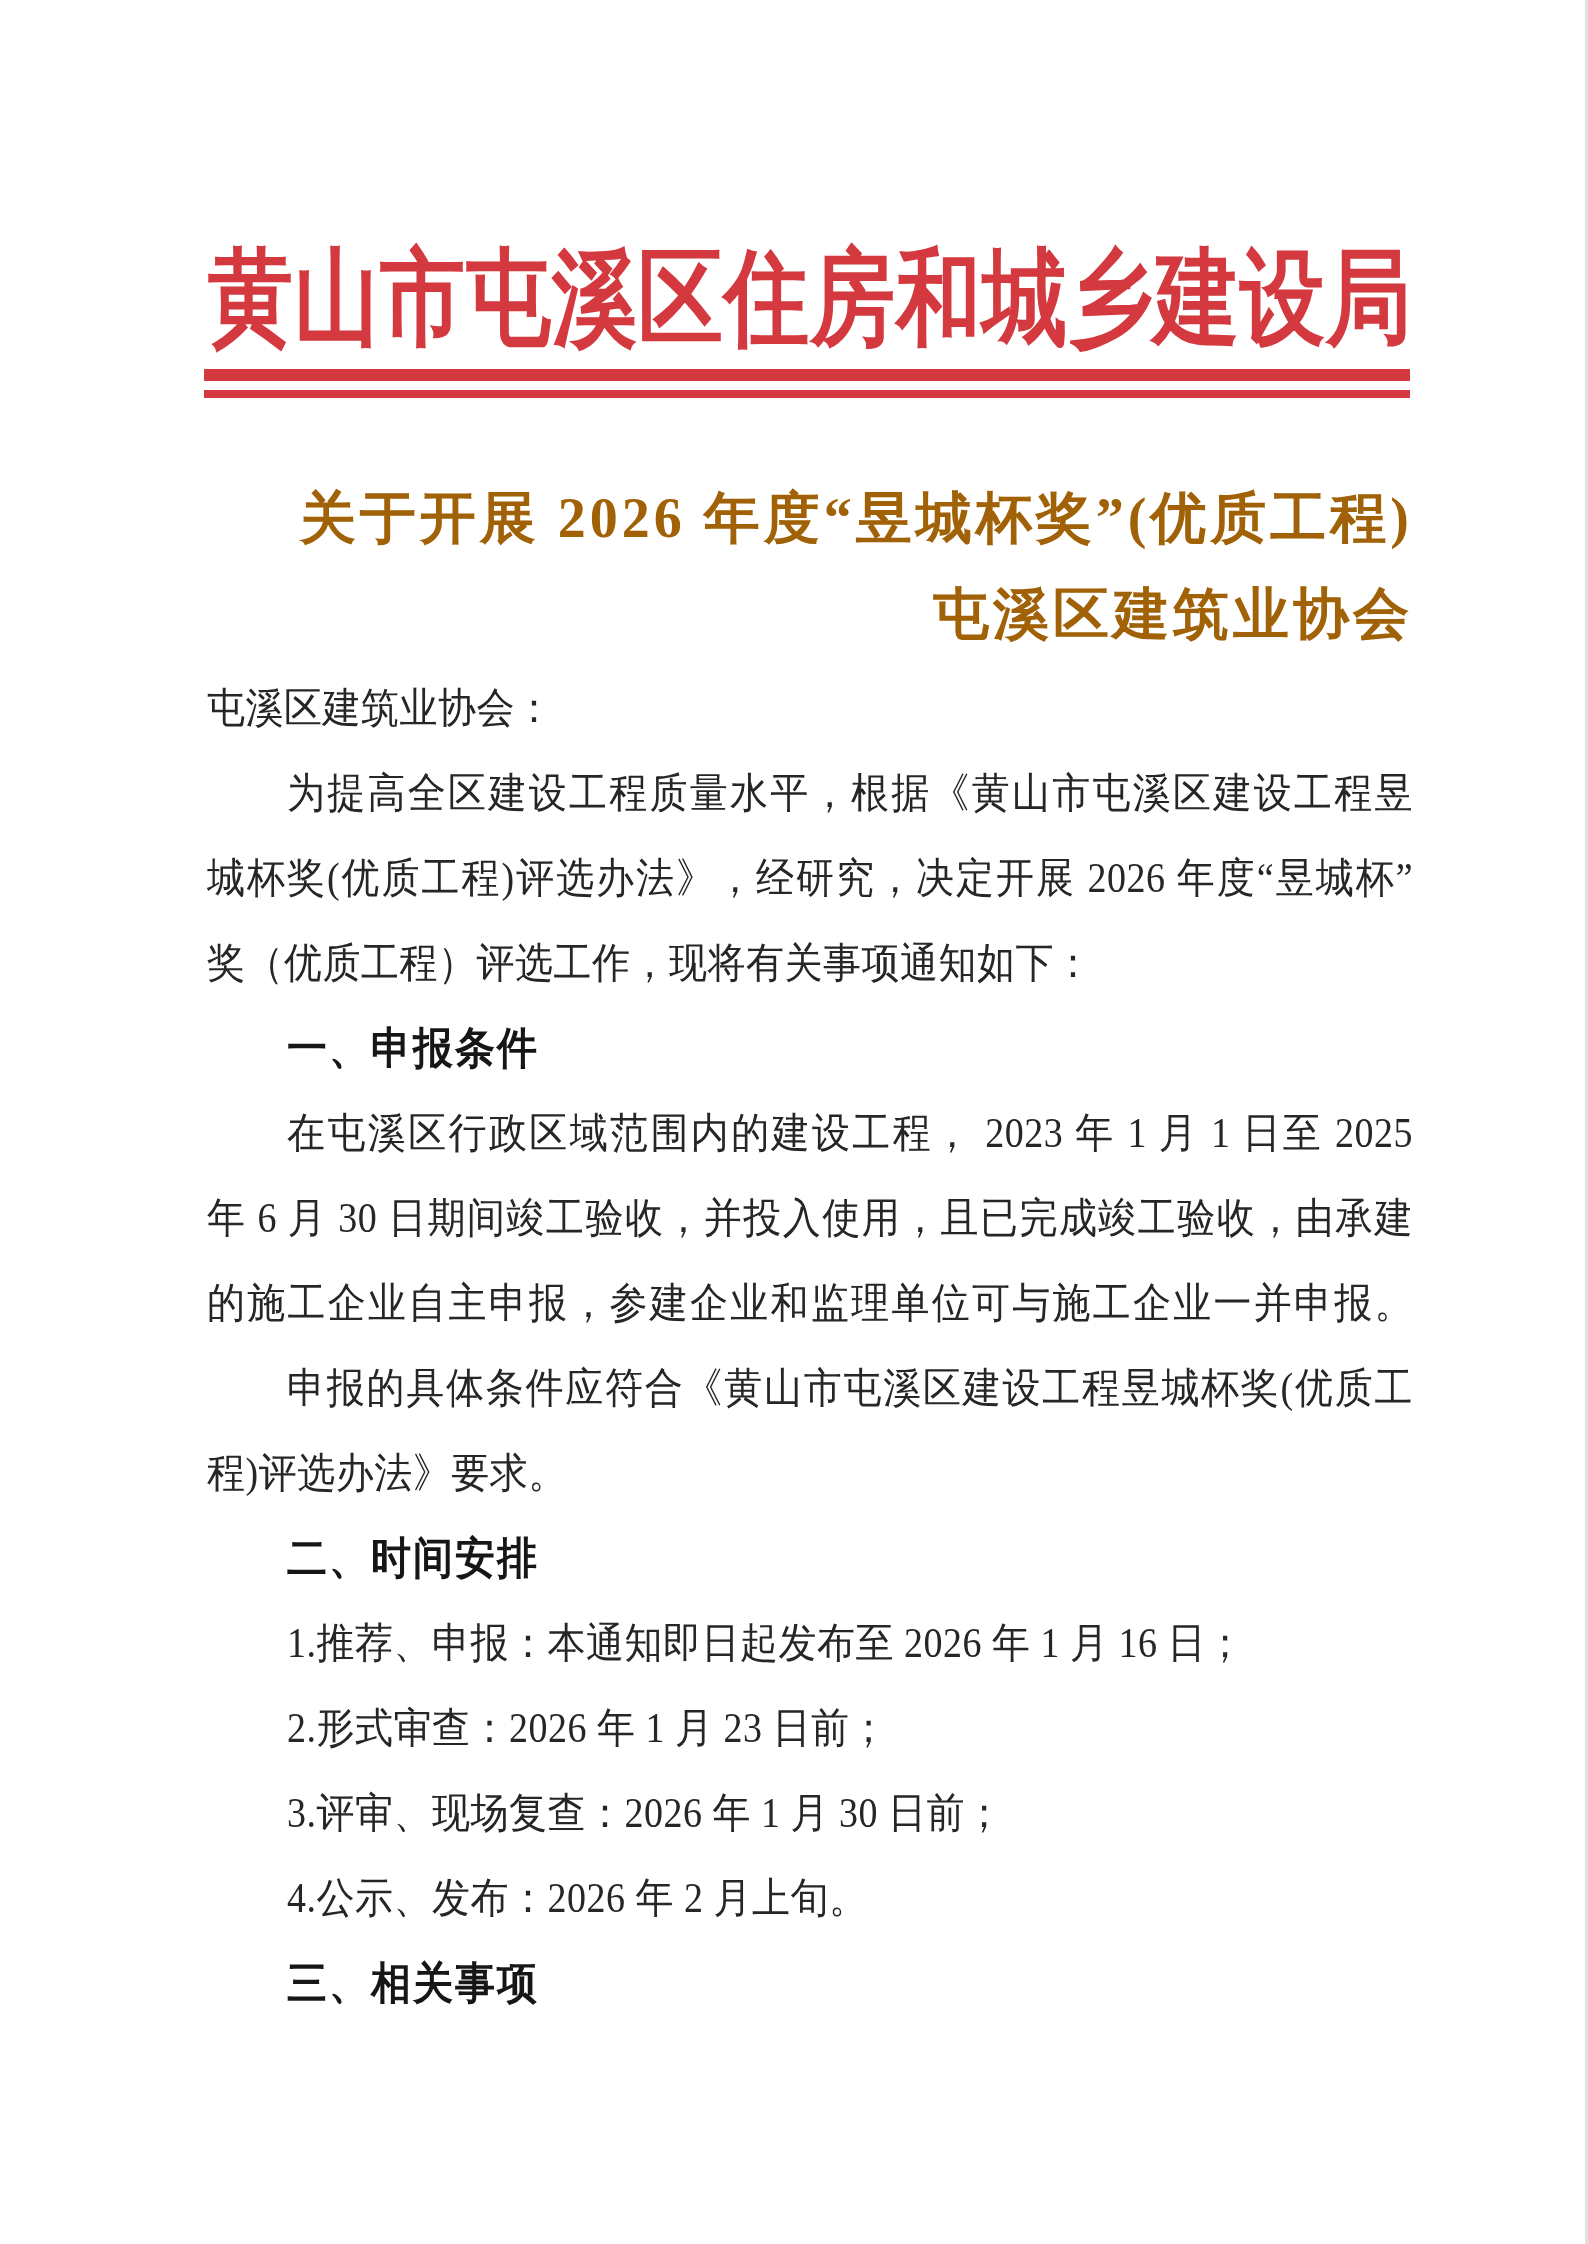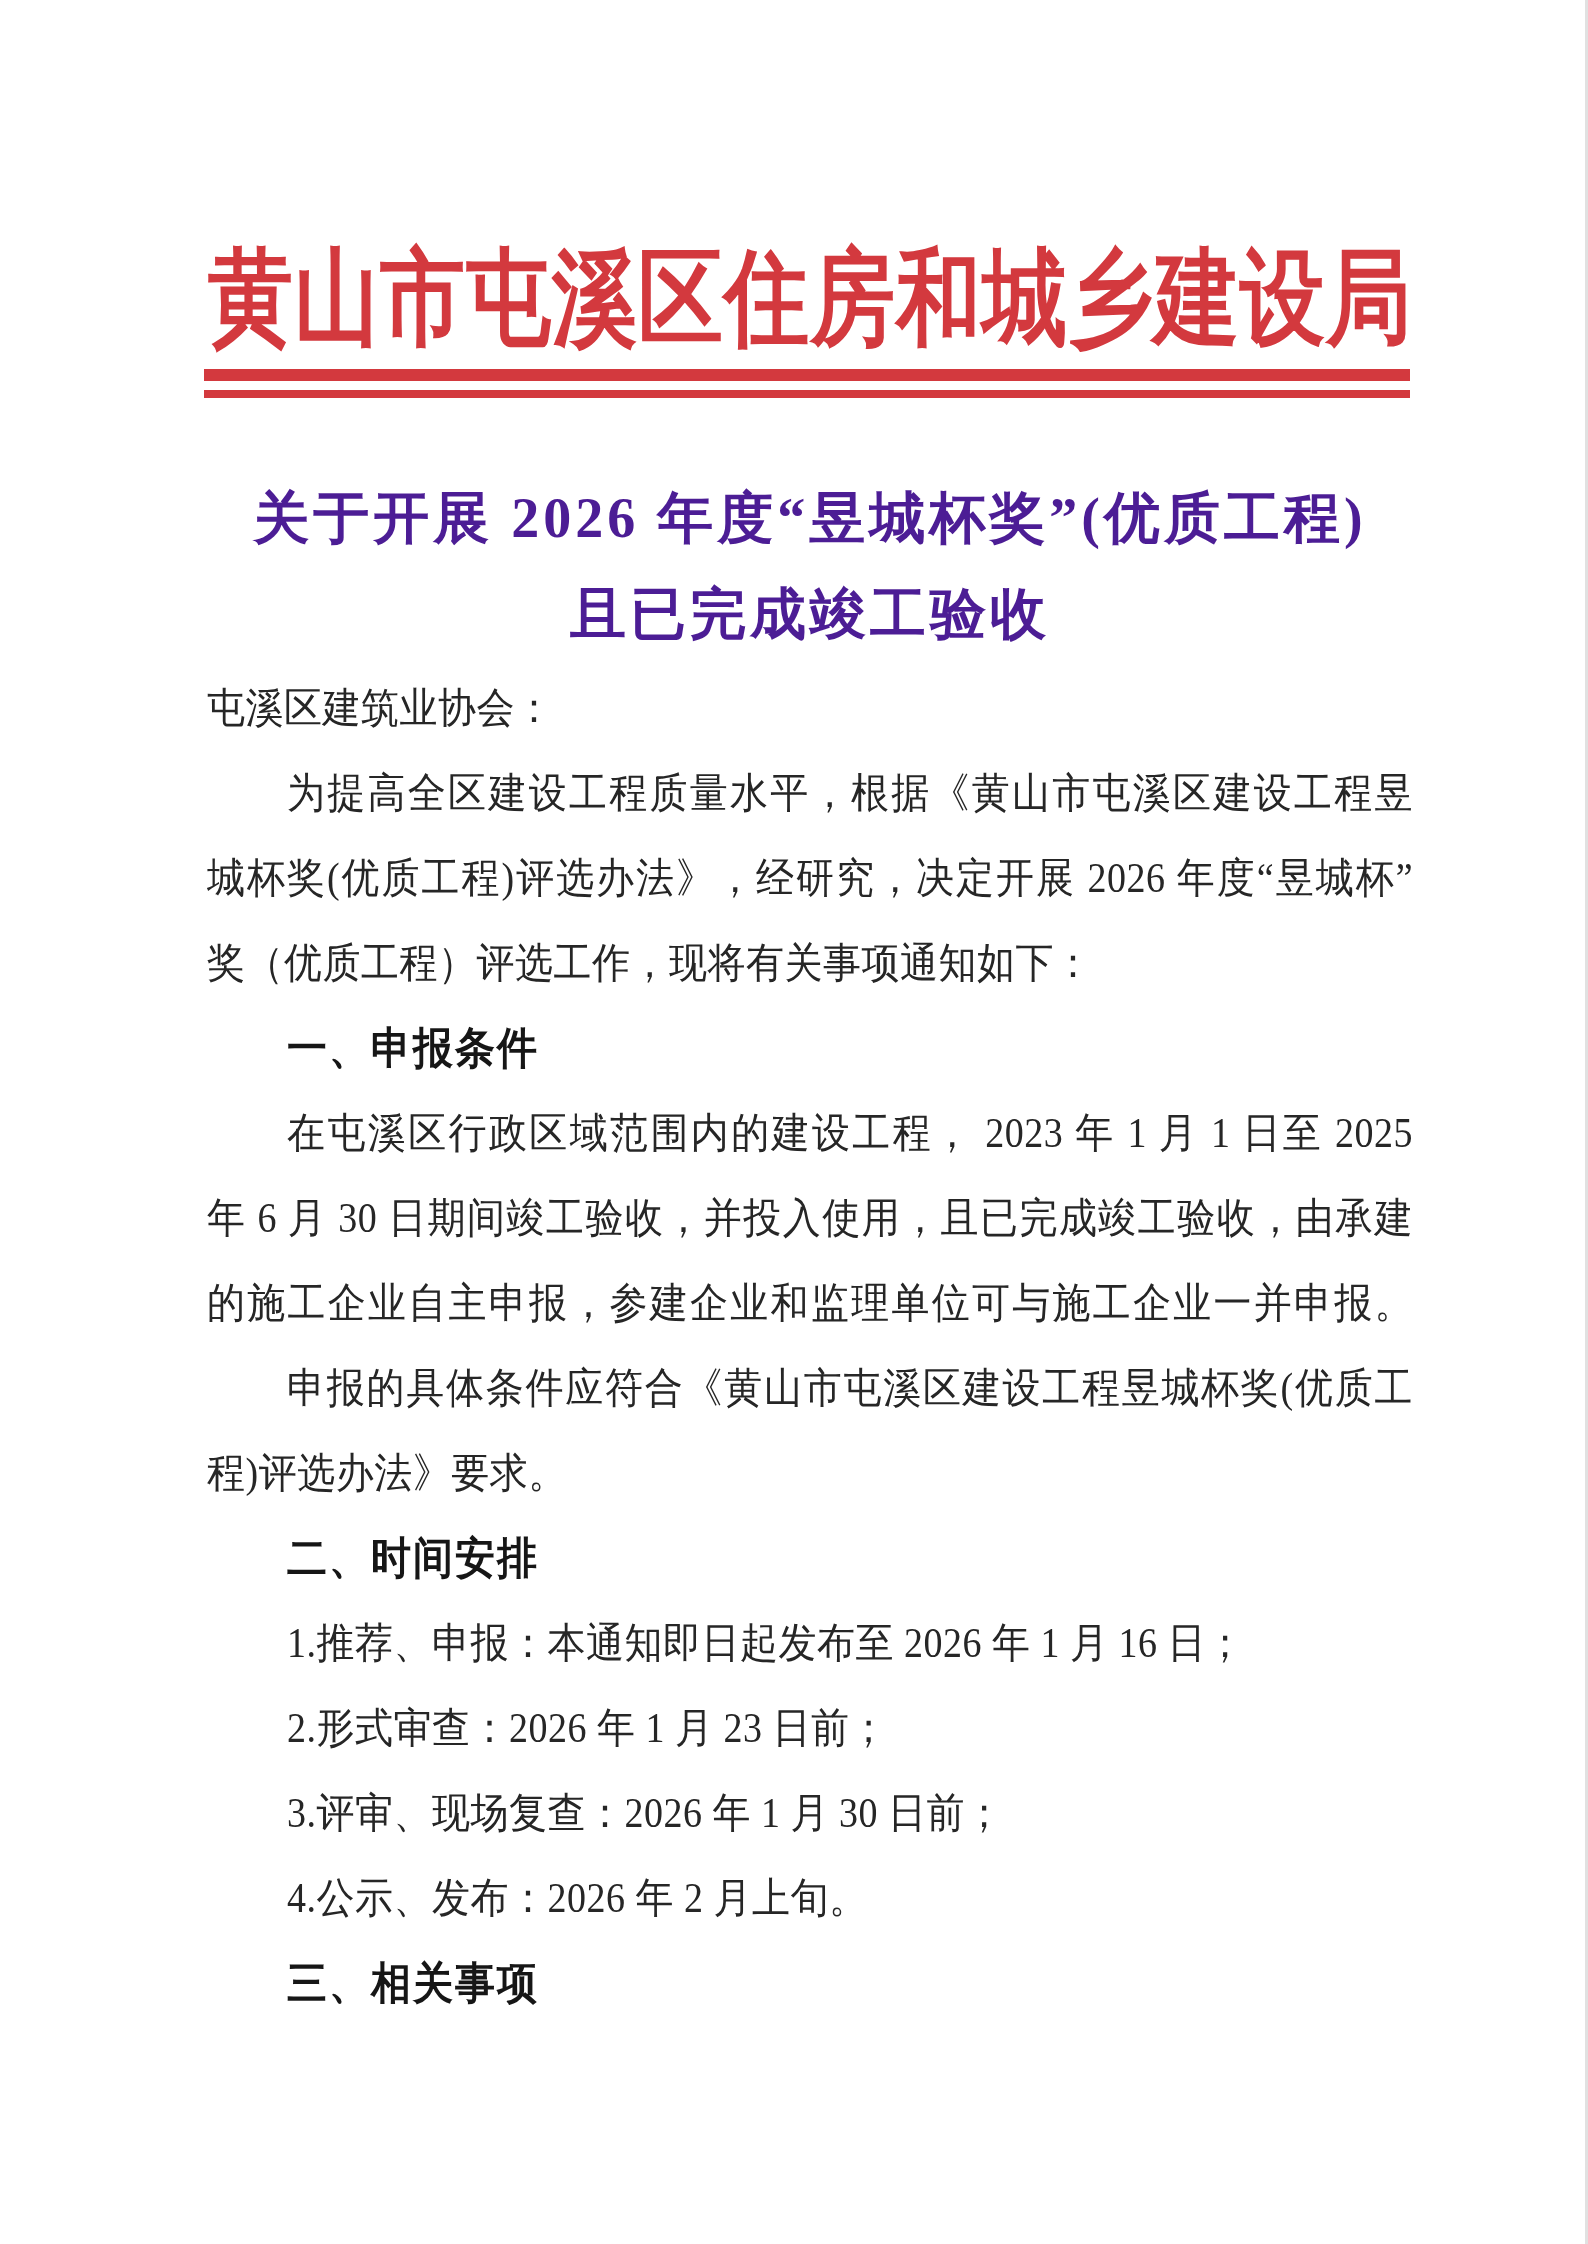--- a/index.html
+++ b/index.html
@@ -53,22 +53,22 @@
   
   .doc-title {
     position: absolute;
     top: 470px;
     left: 0;
     width: 100%;
     font-size: 56px;
     line-height: 96px;
     font-weight: 700;
     letter-spacing: 4px;
-    text-align: center;
-    color: #4c1d95;
+    text-align: right;
+    color: #a16207;
   }
   .t-line { display: block; white-space: nowrap; }
   
   .body-text {
     position: absolute;
     top: 666px;
     left: 0;
     width: 100%;
     font-size: 38px;
     line-height: 85px;
@@ -108,21 +108,21 @@
 <div class="page">
   <div class="content">
 
     <div class="org-title">黄山市屯溪区住房和城乡建设局</div>
 
     <div class="rule thick"></div>
     <div class="rule thin"></div>
 
     <div class="doc-title">
       <span class="t-line">关于开展 2026 年度“昱城杯奖”(优质工程)</span>
-      <span class="t-line">且已完成竣工验收</span>
+      <span class="t-line">屯溪区建筑业协会</span>
     </div>
 
     <div class="body-text">
       <div class="line">屯溪区建筑业协会：</div>
 
       <div class="line indent justify">为提高全区建设工程质量水平，根据《黄山市屯溪区建设工程昱</div>
       <div class="line justify">城杯奖(优质工程)评选办法》，经研究，决定开展 2026 年度“昱城杯”</div>
       <div class="line">奖（优质工程）评选工作，现将有关事项通知如下：</div>
 
       <div class="line indent heading">一、申报条件</div>

